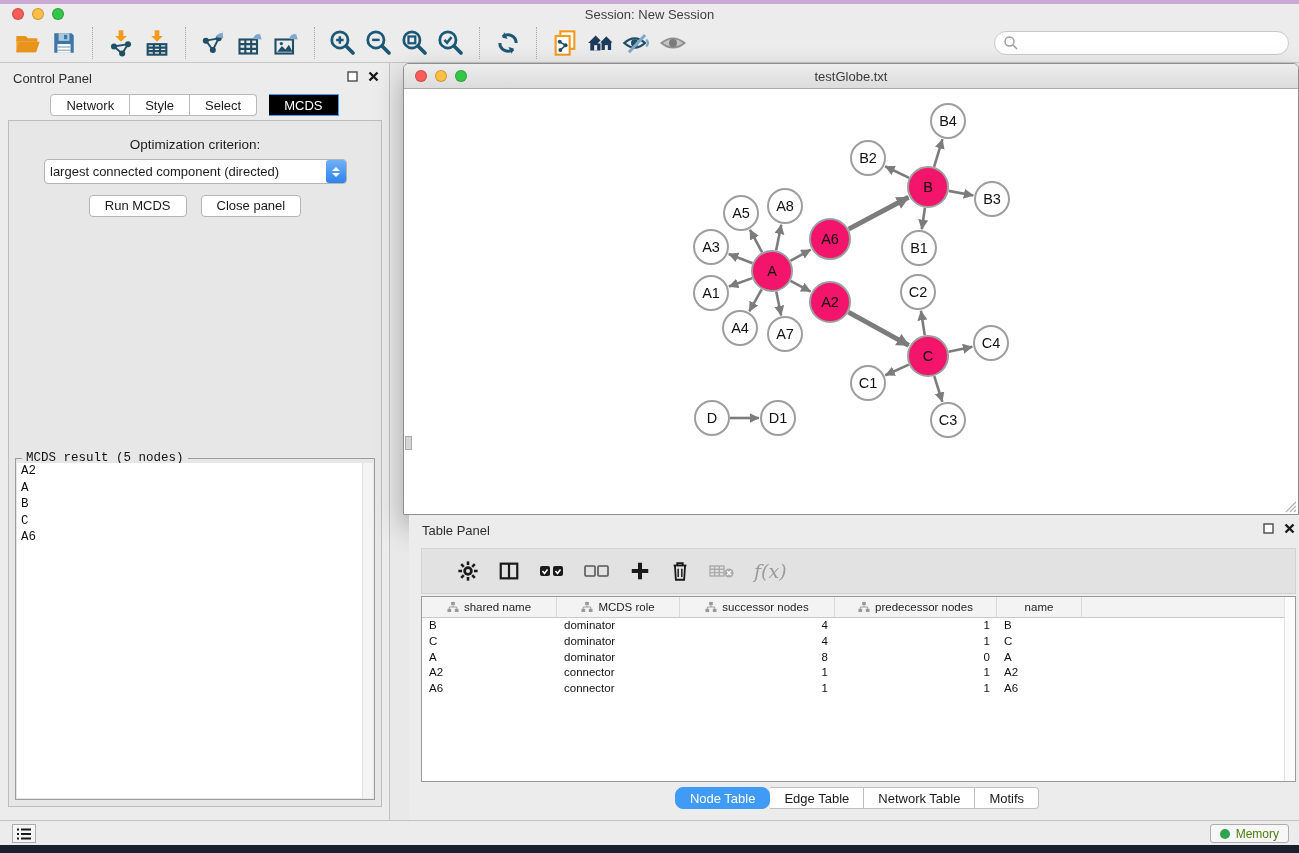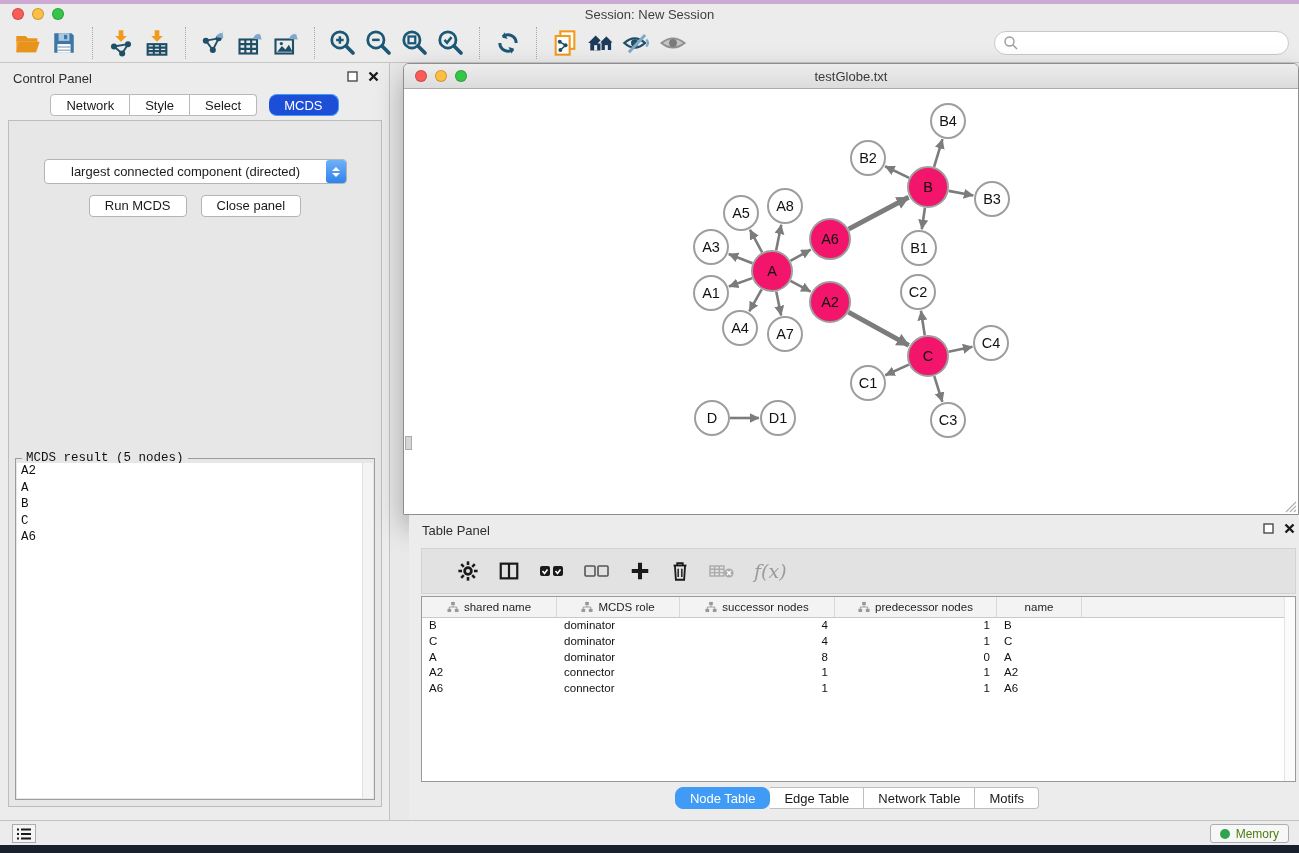--- a/index.html
+++ b/index.html
@@ -26,27 +26,27 @@
 
   
   .control-panel { position:absolute; left:0; top:63px; width:390px; height:757px; background:#ECECEC; border-right:1px solid #C2C2C2; }
   .panel-header { position:relative; height:30px; }
   .panel-title { position:absolute; left:13px; top:8px; font-size:13px; color:#2E2E2E; }
   .panel-icons { position:absolute; right:10px; top:8px; display:flex; gap:10px; align-items:center; }
 
   .cp-tabs { position:absolute; top:31px; left:0; width:100%; display:flex; justify-content:center; }
   .cp-tab { height:22px; padding:0 15px; font-size:13px; line-height:21px; background:#fff; border:1px solid #B9B9B9; border-left:none; color:#1A1A1A; }
   .cp-tab:first-child { border-left:1px solid #B9B9B9; border-radius:4px 0 0 4px; }
-  .cp-tab.active { background:#1d4ed8; color:#fff; border-color:#3F9BF5; border-radius:8px;margin-left:12px; }
+  .cp-tab.active { background:#000000; color:#fff; border-color:#3F9BF5; border-radius:0;margin-left:12px; }
   .cp-tab.last-plain { border-radius:0 4px 4px 0; }
 
   .cp-content { position:absolute; left:8px; right:7px; top:57px; bottom:13px; background:#E7E7E7; border:1px solid #BDBDBD; }
   .opt-label { position:absolute; top:16px; width:100%; text-align:center; font-size:13.5px; color:#1C1C1C; }
   .dropdown { position:absolute; left:35px; right:34px; top:38px; height:25px; background:#fff; border:1px solid #B4B4B4; border-radius:4px; display:flex; align-items:center; }
-  .dropdown-text { flex:1; font-size:13px; color:#1C1C1C; padding-left:26px; white-space:nowrap; overflow:hidden; }
+  .dropdown-text { flex:1; font-size:13px; color:#1C1C1C; padding-left:5px; white-space:nowrap; overflow:hidden; }
   .dropdown-stepper { width:20px; height:23px; margin-right:0px; border-radius:3px; background:linear-gradient(#6FB1F8,#2F83EA); display:flex; flex-direction:column; align-items:center; justify-content:center; gap:2px; }
   .chev { width:0; height:0; border-left:4px solid transparent; border-right:4px solid transparent; }
   .chev.up { border-bottom:4px solid #fff; }
   .chev.down { border-top:4px solid #fff; }
   .cp-buttons { position:absolute; top:74px; width:100%; display:flex; justify-content:center; gap:14px; }
   .btn { height:22px; padding:0 15px; font-size:13px; line-height:20px; background:#fff; border:1px solid #B4B4B4; border-radius:4px; color:#1A1A1A; }
 
   .result-group { position:absolute; left:6px; right:6px; top:337px; bottom:6px; border:1px solid #9C9C9C;font-family:Liberation Mono, monospace; }
   .result-legend { position:absolute; top:-8px; left:6px; background:#E7E7E7; padding:0 4px; font-size:12.5px; color:#111; }
   .result-list { position:absolute; left:1px; right:1px; top:4px; bottom:1px; background:#fff; }
@@ -259,20 +259,21 @@
           </svg>
       </div>
     </div>
     <div class="cp-tabs">
       <div class="cp-tab">Network</div>
       <div class="cp-tab">Style</div>
       <div class="cp-tab last-plain">Select</div>
       <div class="cp-tab active">MCDS</div>
     </div>
     <div class="cp-content">
+      <div class="opt-label">Optimization criterion:</div>
       <div class="dropdown">
         <div class="dropdown-text">largest connected component (directed)</div>
         <div class="dropdown-stepper">
           <div class="chev up"></div>
             <div class="chev down"></div>
         </div>
       </div>
       <div class="cp-buttons">
         <div class="btn">Run MCDS</div>
         <div class="btn">Close panel</div>

